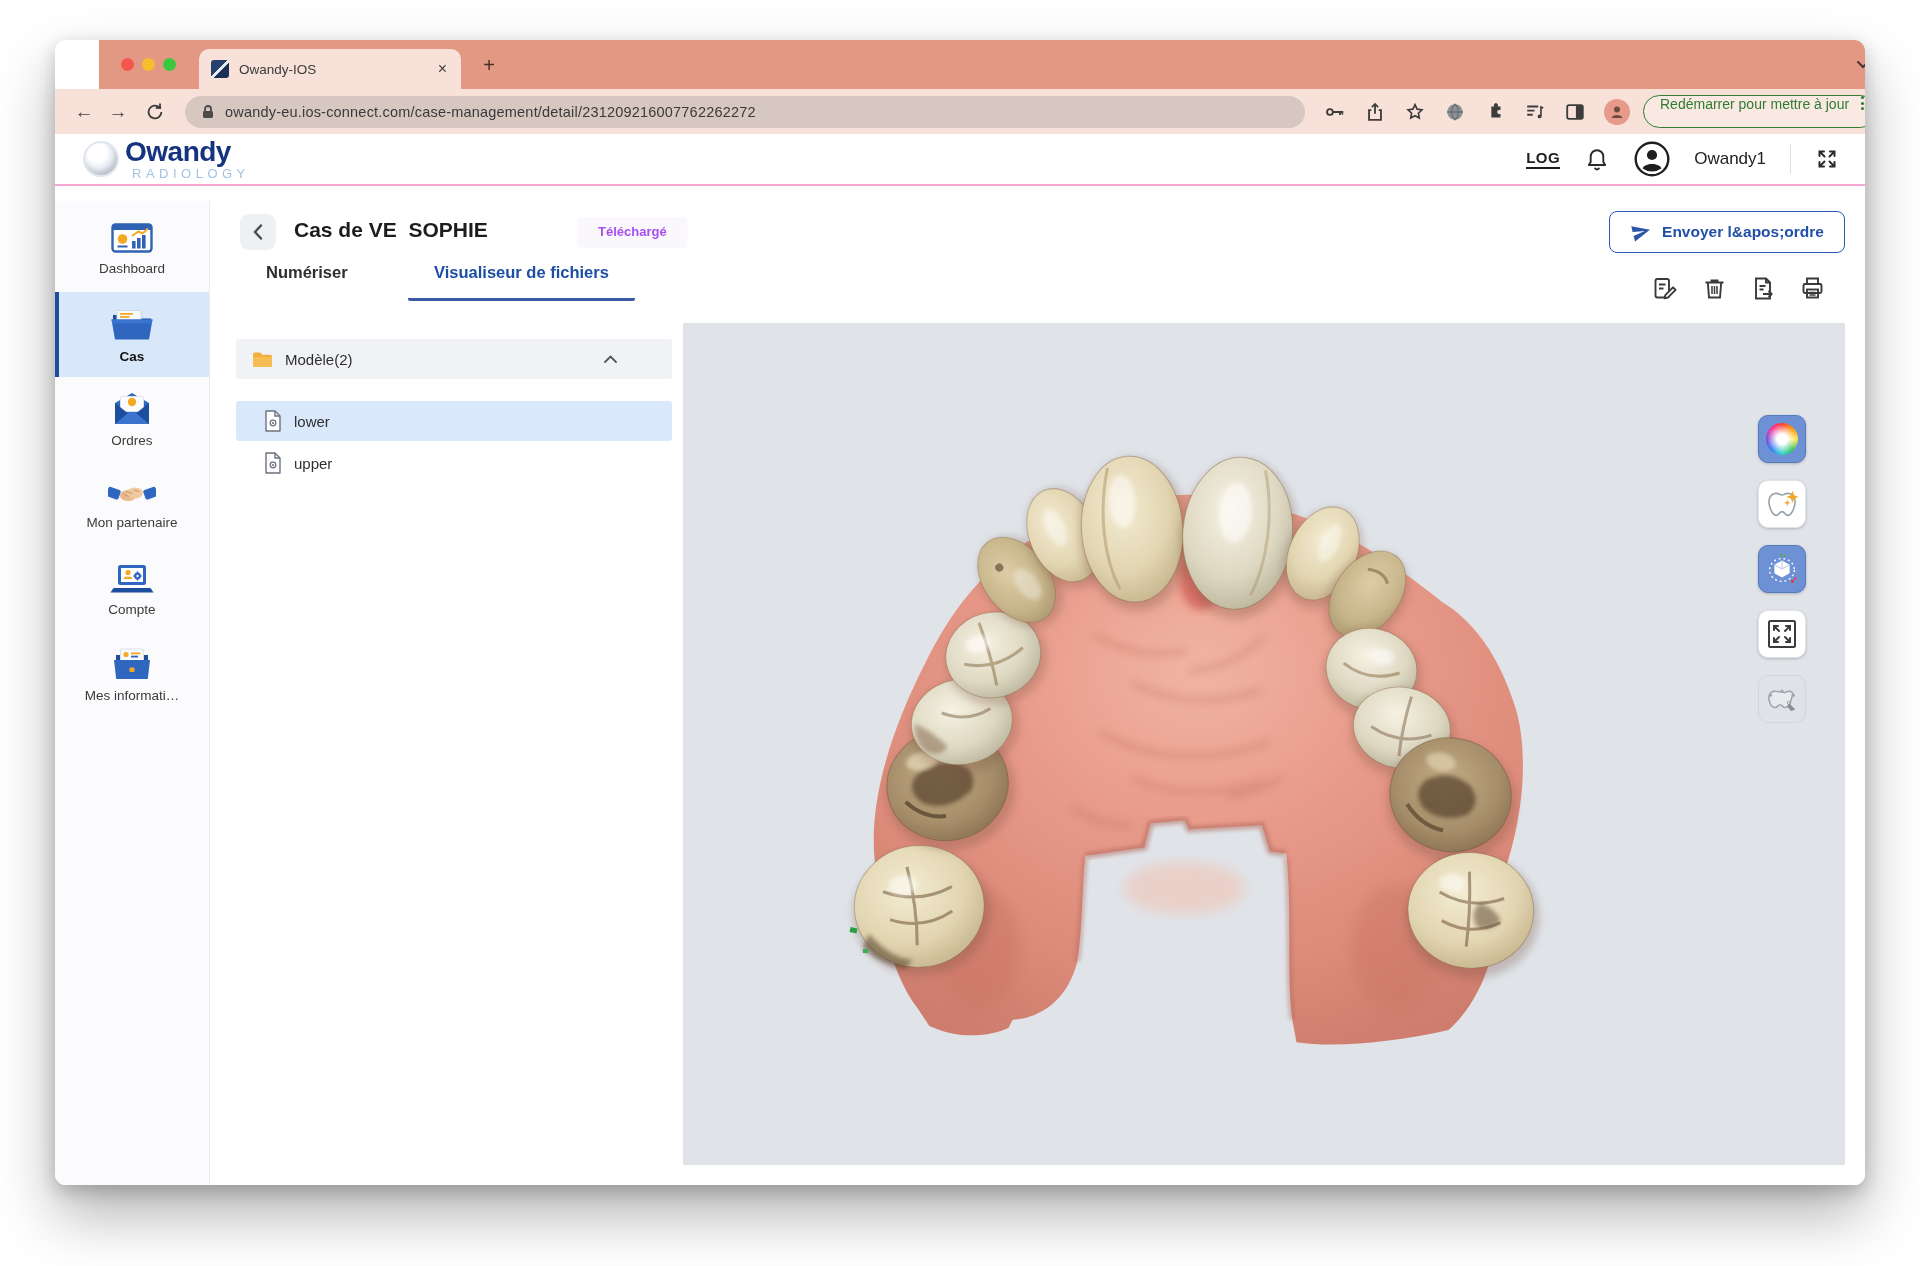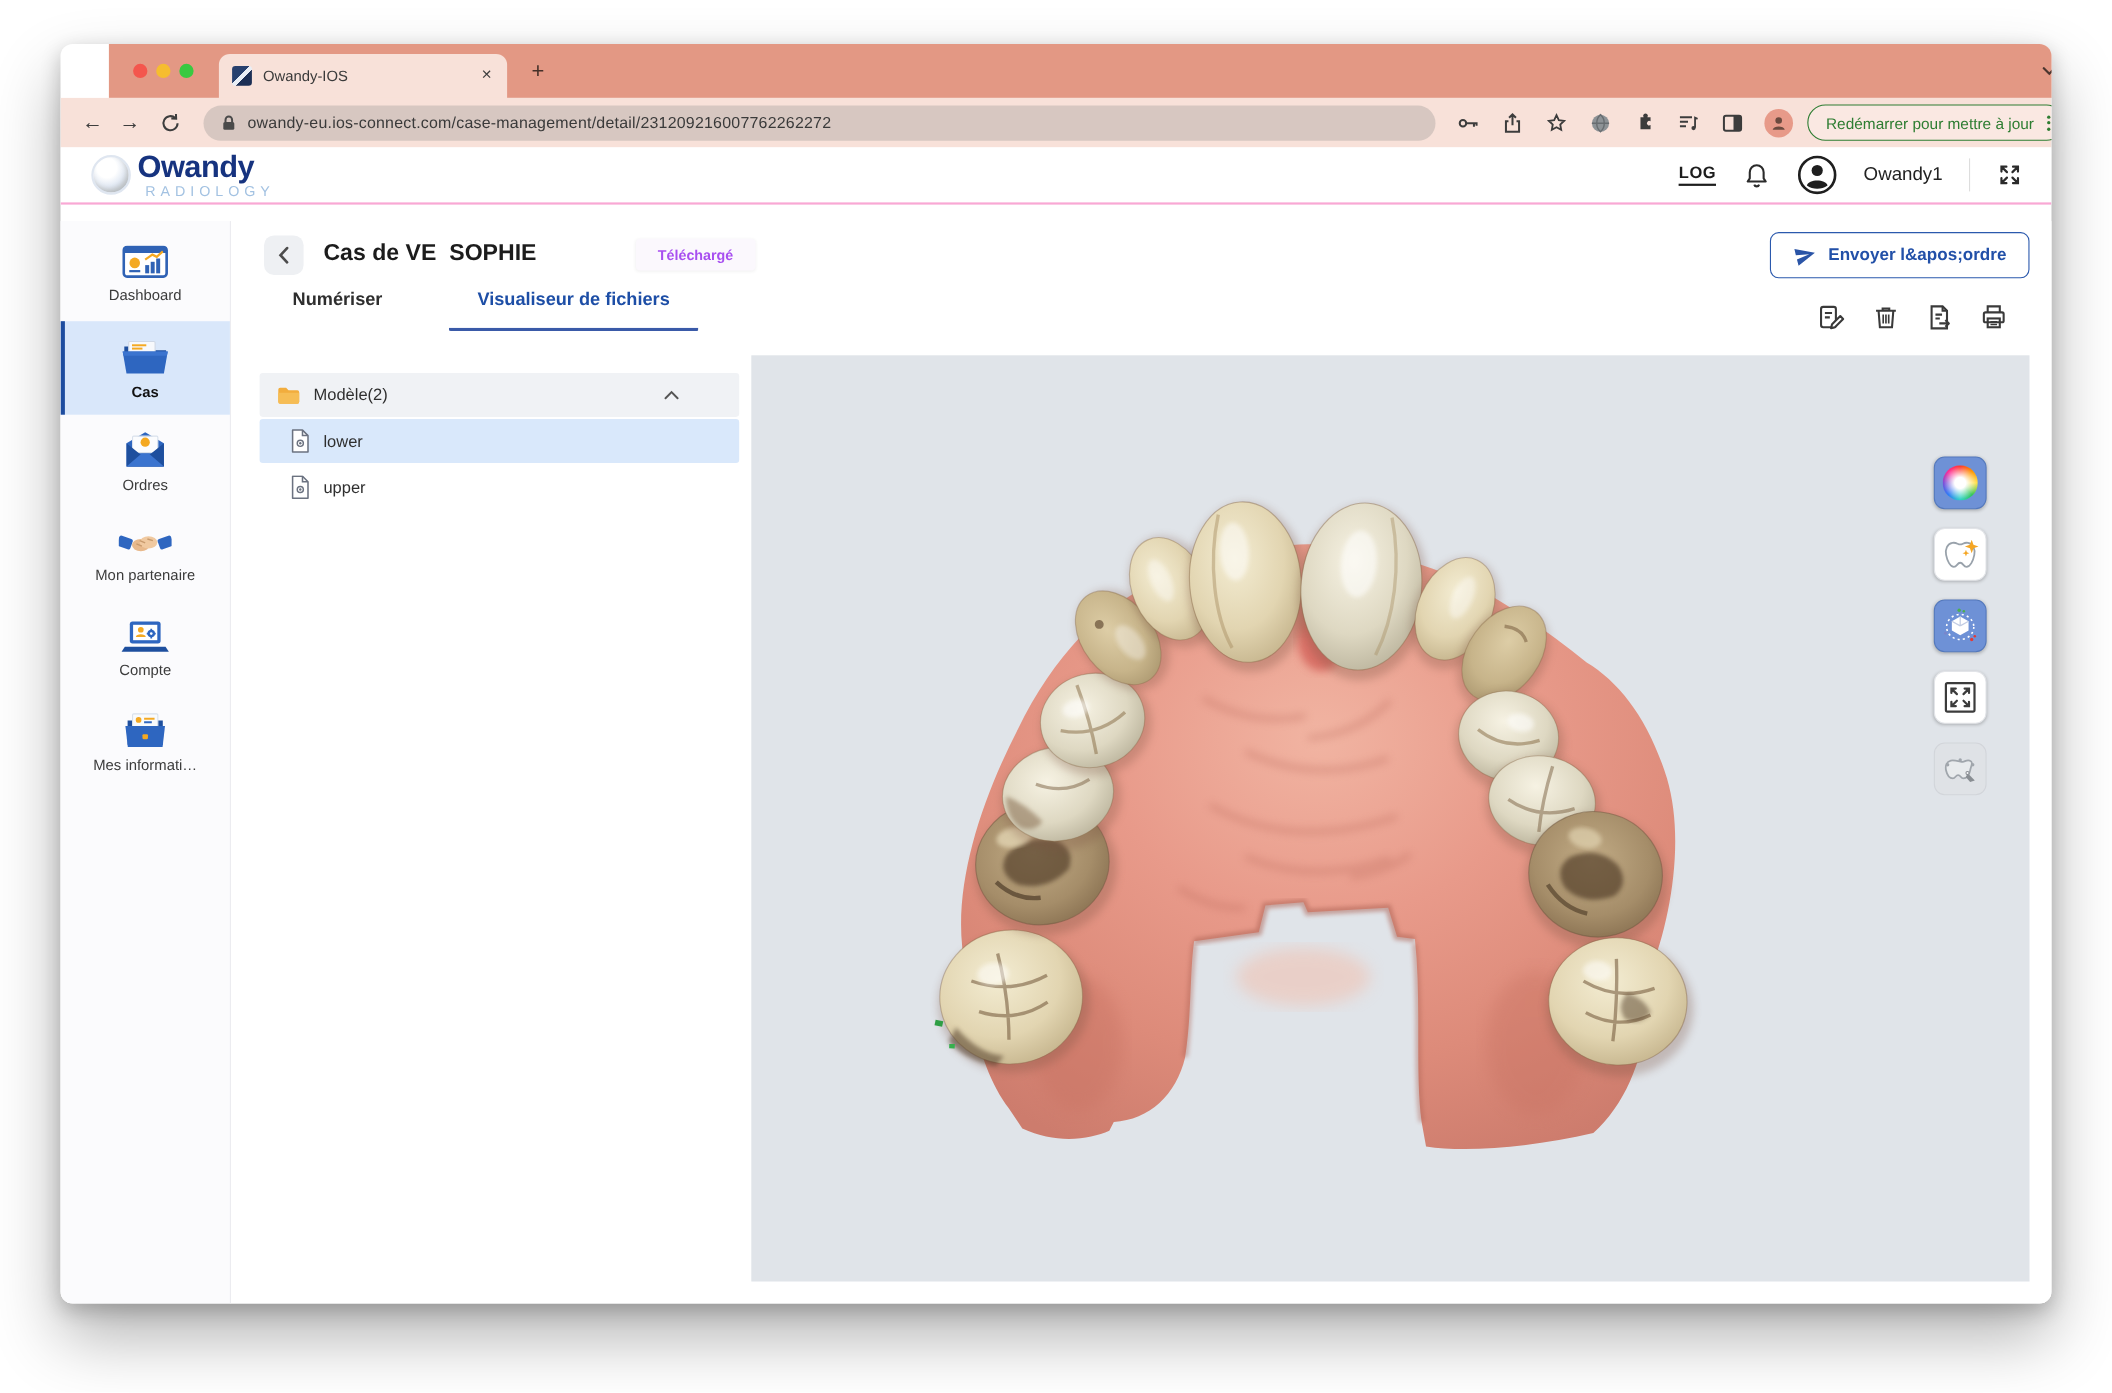--- a/index.html
+++ b/index.html
@@ -29,21 +29,21 @@
   .toolbar { position:absolute; left:0; top:49px; width:100%; height:45px; background:#f8e1d9;
     display:flex; align-items:center; padding:0 16px; gap:8px; }
   .navglyph { font-size:19px; color:#3d3d3d; width:26px; text-align:center; flex:none; }
   .urlbar { width:1120px; height:32px; background:#d7c7c1; border-radius:16px; display:flex;
     align-items:center; padding:0 16px; gap:10px; margin:4px 6px; flex:none; }
   .url-text { font-size:14.5px; color:#3a3a3a; letter-spacing:.2px; white-space:nowrap; overflow:hidden; }
   .tb-ic { width:22px; height:22px; flex:none; margin:0 5px; }
   .tb-avatar { width:26px; height:26px; border-radius:50%; background:#e79a89; flex:none;
     display:flex; align-items:center; justify-content:center; margin:0 5px; }
   .update-pill { height:33px; border:1.5px solid #2e7d32; border-radius:17px; display:flex;
-    align-items:center; gap:12px; padding:0 12px 0 16px; color:#2e7d32; font-size:14px;
+    align-items:flex-start; gap:12px; padding:0 12px 0 16px; color:#2e7d32; font-size:14px;
     background:rgba(255,255,255,.25); white-space:nowrap; flex:none; }
   .kebab { display:flex; flex-direction:column; gap:2.5px; }
   .kebab span { width:3px; height:3px; border-radius:50%; background:#2e7d32; }
 
   
   .appheader { position:absolute; left:0; top:94px; width:100%; height:52px; background:#fff;
     border-bottom:2px solid #f9a8d4; display:flex; align-items:center; padding:0 26px 0 28px; }
   .logo { display:flex; align-items:center; gap:6px; }
   .logo-sphere { width:36px; height:36px; border-radius:50%;
     background:radial-gradient(circle at 38% 30%, #ffffff 0 30%, #e3eaf4 55%, #a9bcd6 100%);
@@ -93,21 +93,21 @@
     padding-left:26px; padding-right:26px; border-radius:0 0 2px 2px; }
   .doc-toolbar { position:absolute; right:39px; top:12px; display:flex; gap:22px; }
   .doc-toolbar .ic { width:27px; height:27px; }
 
   .panels { position:absolute; left:0; top:122px; width:100%; height:842px; }
   .tree-panel { position:absolute; left:18px; top:0; width:454px; height:842px; background:#fff; }
   .tree-row { position:absolute; left:8px; width:436px; height:40px; border-radius:3px;
     display:flex; align-items:center; gap:12px; font-size:15px; color:#2f2f2f; }
   .row-folder { top:16px; background:#f0f2f5; padding:0 18px 0 16px; }
   .row-folder .chev { margin-left:auto; margin-right:36px; }
-  .row-file { padding-left:28px; }
+  .row-file { padding-left:28px;margin-top:20px; }
   .row-lower { top:58px; background:#d9e8fb; }
   .row-upper { top:100px; background:#fff; }
 
   .viewer { position:absolute; left:473px; top:0; width:1162px; height:842px; background:#e0e4e9; }
   .model-wrap { position:absolute; left:145px; top:98px; width:730px; height:630px; }
 
   .tools-col { position:absolute; right:39px; top:92px; display:flex; flex-direction:column; gap:17px; }
   .tool-btn { width:48px; height:48px; border-radius:10px; background:#fff; border:1px solid #e2e4e8;
     box-shadow:0 1px 3px rgba(0,0,0,.22); display:flex; align-items:center; justify-content:center; }
   .tool-btn.active { background:#6e91d6; border-color:#5479bd; }

